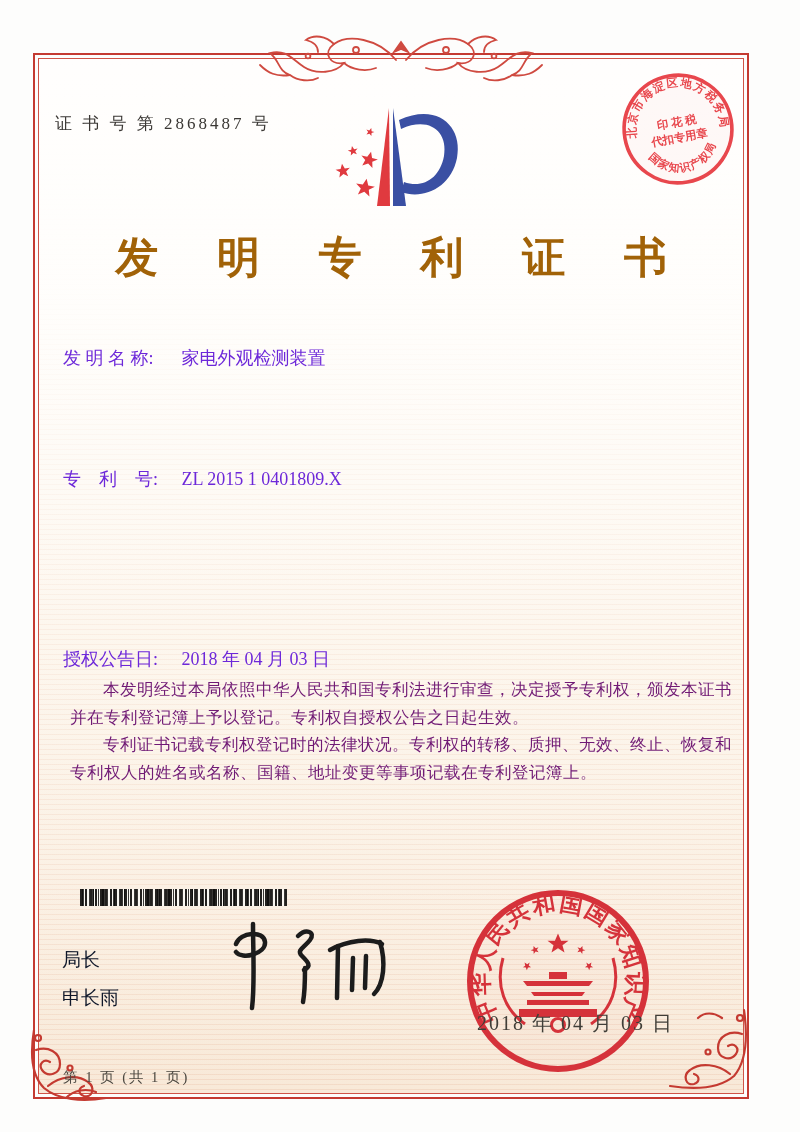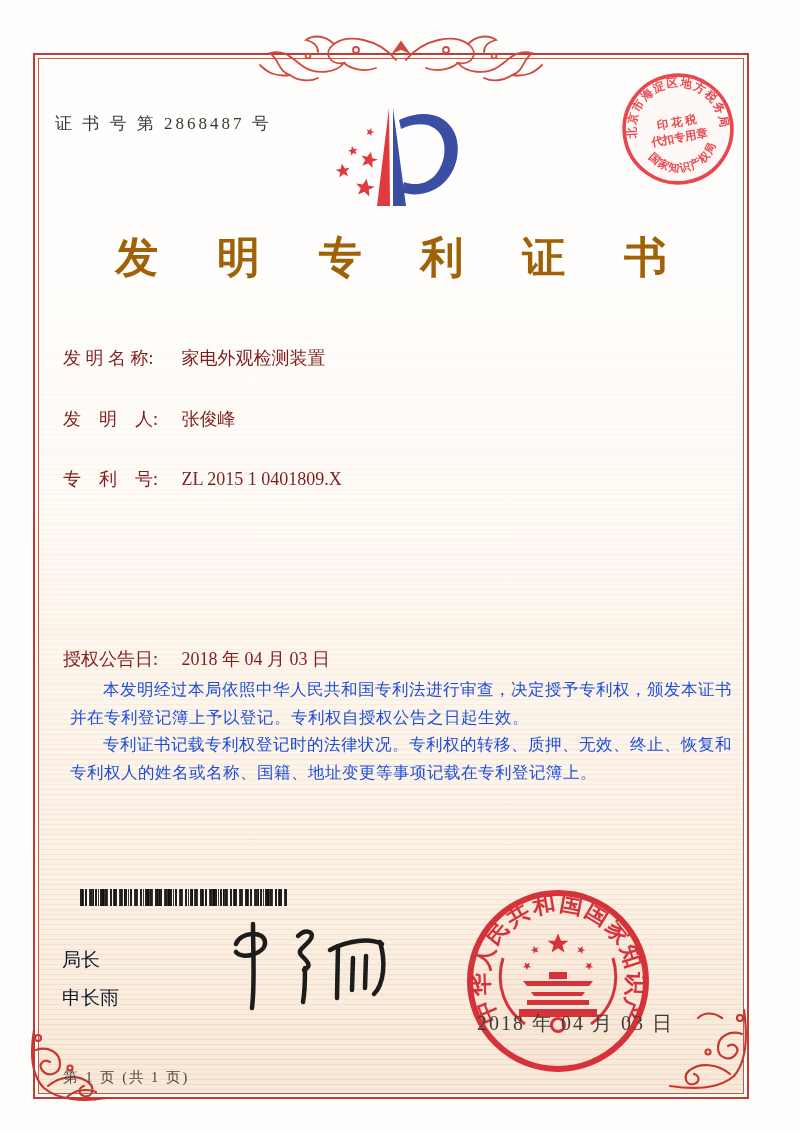--- a/index.html
+++ b/index.html
@@ -24,25 +24,25 @@
       linear-gradient(180deg,#fffdfa 0%,#fcf4ea 55%,#f8e9d8 100%);
   }
   
   .cert-no{position:absolute;left:55px;top:112px;font-size:17px;letter-spacing:3px;color:#3a3734;}
   .logo{position:absolute;left:327px;top:96px;}
   .tax-stamp{position:absolute;left:620px;top:71px;transform:rotate(-10deg);}
   .title{
     position:absolute;left:33px;top:229px;width:716px;text-align:center;
     font-size:43px;font-weight:600;letter-spacing:24px;text-indent:24px;color:#a16207;
   }
-  .field{position:absolute;left:63px;font-size:18px;color:#7f1d1d;white-space:nowrap;}
+  .field{position:absolute;left:63px;font-size:18px;color:#6d28d9;white-space:nowrap;}
   .field .lbl{display:inline-block;width:114px;}
   .f0{top:346px}.f1{top:407px}.f2{top:467px}.f3{top:527px}.f4{top:587px}.f5{top:647px}
   .body-text{position:absolute;left:70px;top:676px;width:662px;}
-  .body-text p{margin:0;font-size:16.5px;line-height:27.5px;text-indent:2em;letter-spacing:.5px;color:#1d4ed8;}
+  .body-text p{margin:0;font-size:16.5px;line-height:27.5px;text-indent:2em;letter-spacing:.5px;color:#701a75;}
   .barcode{
     position:absolute;left:80px;top:889px;width:207px;height:17px;
     background-image:
       repeating-linear-gradient(90deg,#23211f 0 2px,transparent 2px 5px),
       repeating-linear-gradient(90deg,#3a3836 0 1px,transparent 1px 3px),
       repeating-linear-gradient(90deg,#11100f 0 3px,transparent 3px 11px);
     background-color:#faf7f2;
   }
   .big-seal{position:absolute;left:463px;top:886px;}
   .seal-date{position:absolute;left:477px;top:1010px;font-size:20px;letter-spacing:2px;color:#403e38;z-index:5;}
@@ -134,24 +134,20 @@
     </text>
     <text x="56" y="53" text-anchor="middle" font-size="11" font-weight="bold" fill="#e8474d">印 花 税</text>
     <text x="56" y="68" text-anchor="middle" font-size="11" font-weight="bold" fill="#e8474d">代扣专用章</text>
   </svg>
 
   <div class="title">发 明 专 利 证 书</div>
 
   <div class="field f0">
     <span class="lbl">发 明 名 称:</span>
     <span class="val">家电外观检测装置</span>
-  </div>
-  <div class="field f1">
-    <span class="lbl">发　明　人:</span>
-    <span class="val">张俊峰</span>
   </div>
   <div class="field f2">
     <span class="lbl">专　利　号:</span>
     <span class="val">ZL 2015 1 0401809.X</span>
   </div>
   <div class="field f5">
     <span class="lbl">授权公告日:</span>
     <span class="val">2018 年 04 月 03 日</span>
   </div>
 

